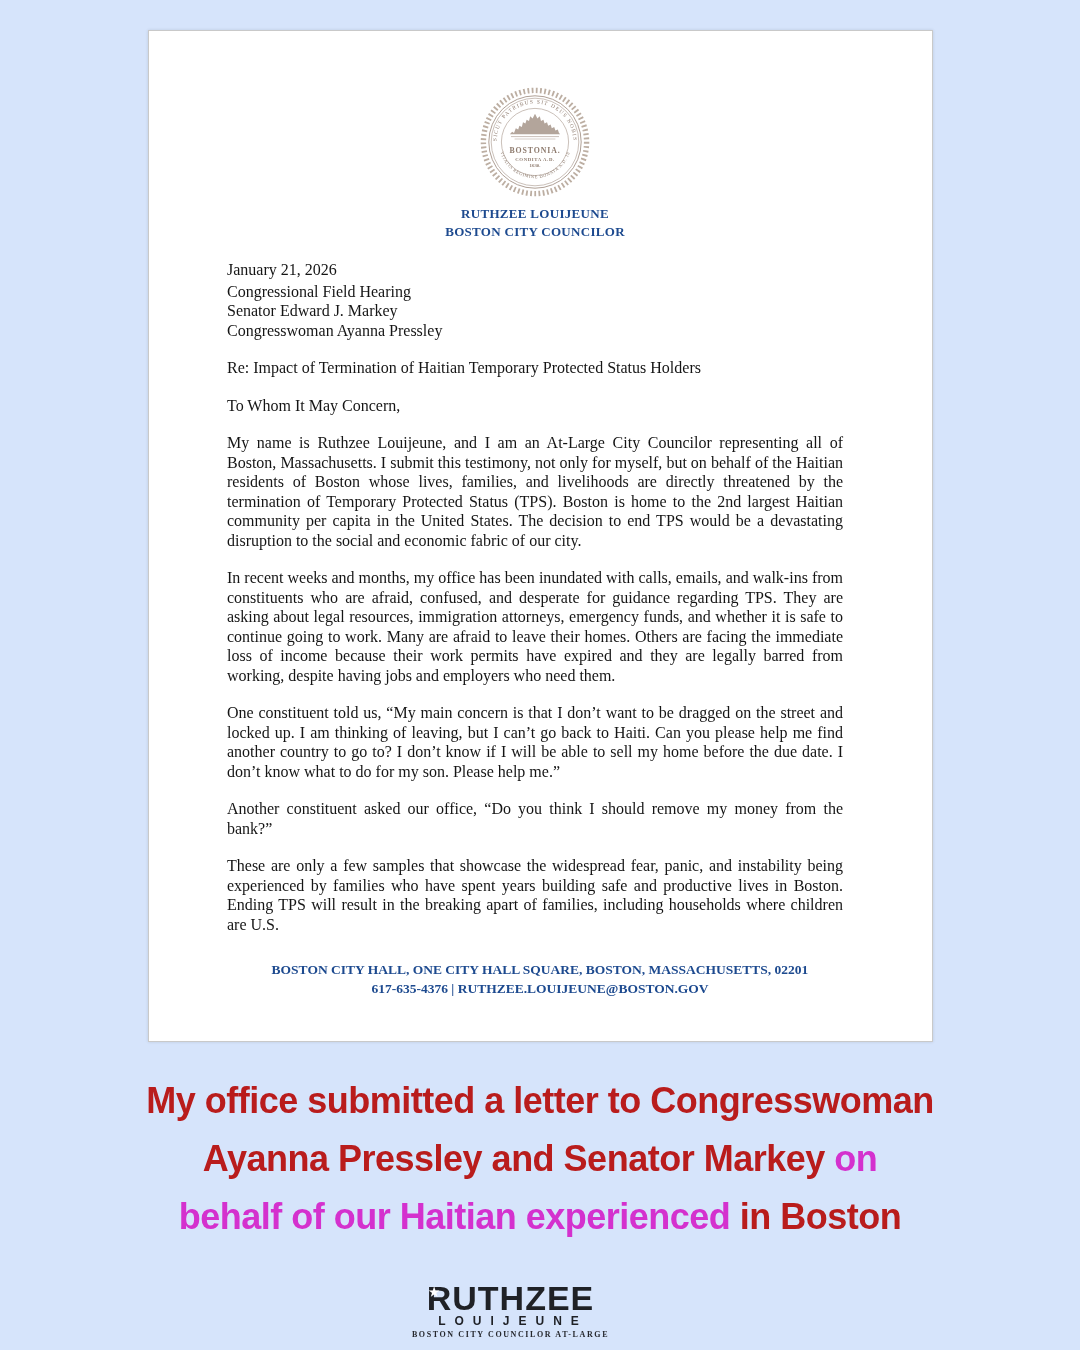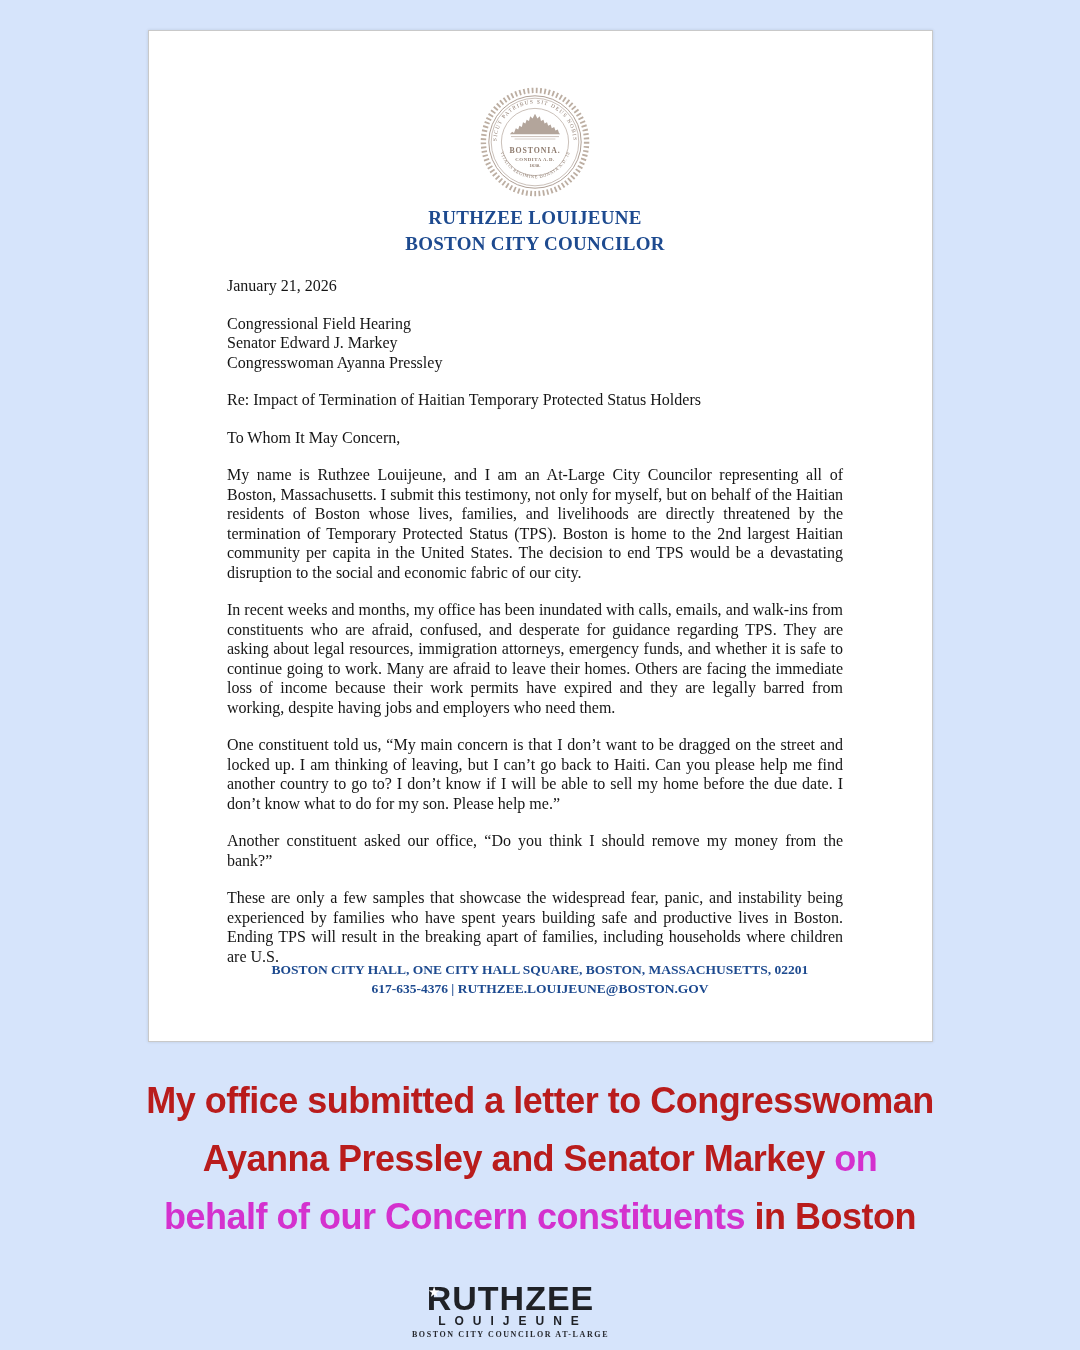--- a/index.html
+++ b/index.html
@@ -33,31 +33,31 @@
     display: block;
     margin: 0 auto;
     width: 120px;
     height: 114px;
   }
   .letterhead {
     margin-top: 6px;
     text-align: center;
     color: #1d4a8f;
     font-weight: bold;
-    font-size: 19px;
+    font-size: 13px;
     line-height: 1.35;
     letter-spacing: 0.3px;
   }
   .letter-body {
     font-size: 16px;
     line-height: 19.5px;
     color: #151515;
   }
   .letter-date { margin-top: 20px; }
-  .recipients { margin-top: 18px; }
+  .recipients { margin-top: 2px; }
   .letter-subject { margin-top: 18px; }
   .letter-salutation { margin-top: 18px; }
   .para {
     margin-top: 18px;
     text-align: justify;
     text-justify: inter-word;
   }
   .page-footer {
     position: absolute;
     left: 0;
@@ -198,21 +198,21 @@
   </div>
 
   <div class="caption">
     <div class="cap-line">
       <span class="cap-primary">My office submitted a letter to Congresswoman</span>
     </div>
     <div class="cap-line">
       <span class="cap-primary">Ayanna Pressley and Senator Markey </span><span class="cap-accent">on</span>
     </div>
     <div class="cap-line">
-      <span class="cap-accent">behalf of our Concern constituents</span><span class="cap-primary"> in Boston</span>
+      <span class="cap-accent">behalf of our Haitian experienced</span><span class="cap-primary"> in Boston</span>
     </div>
   </div>
 
   <div class="logo">
     <div class="logo-inner">
       <div class="logo-name">
         <span>RUTHZEE</span>
         <span class="logo-star">★</span>
       </div>
       <div class="logo-surname">LOUIJEUNE</div>

